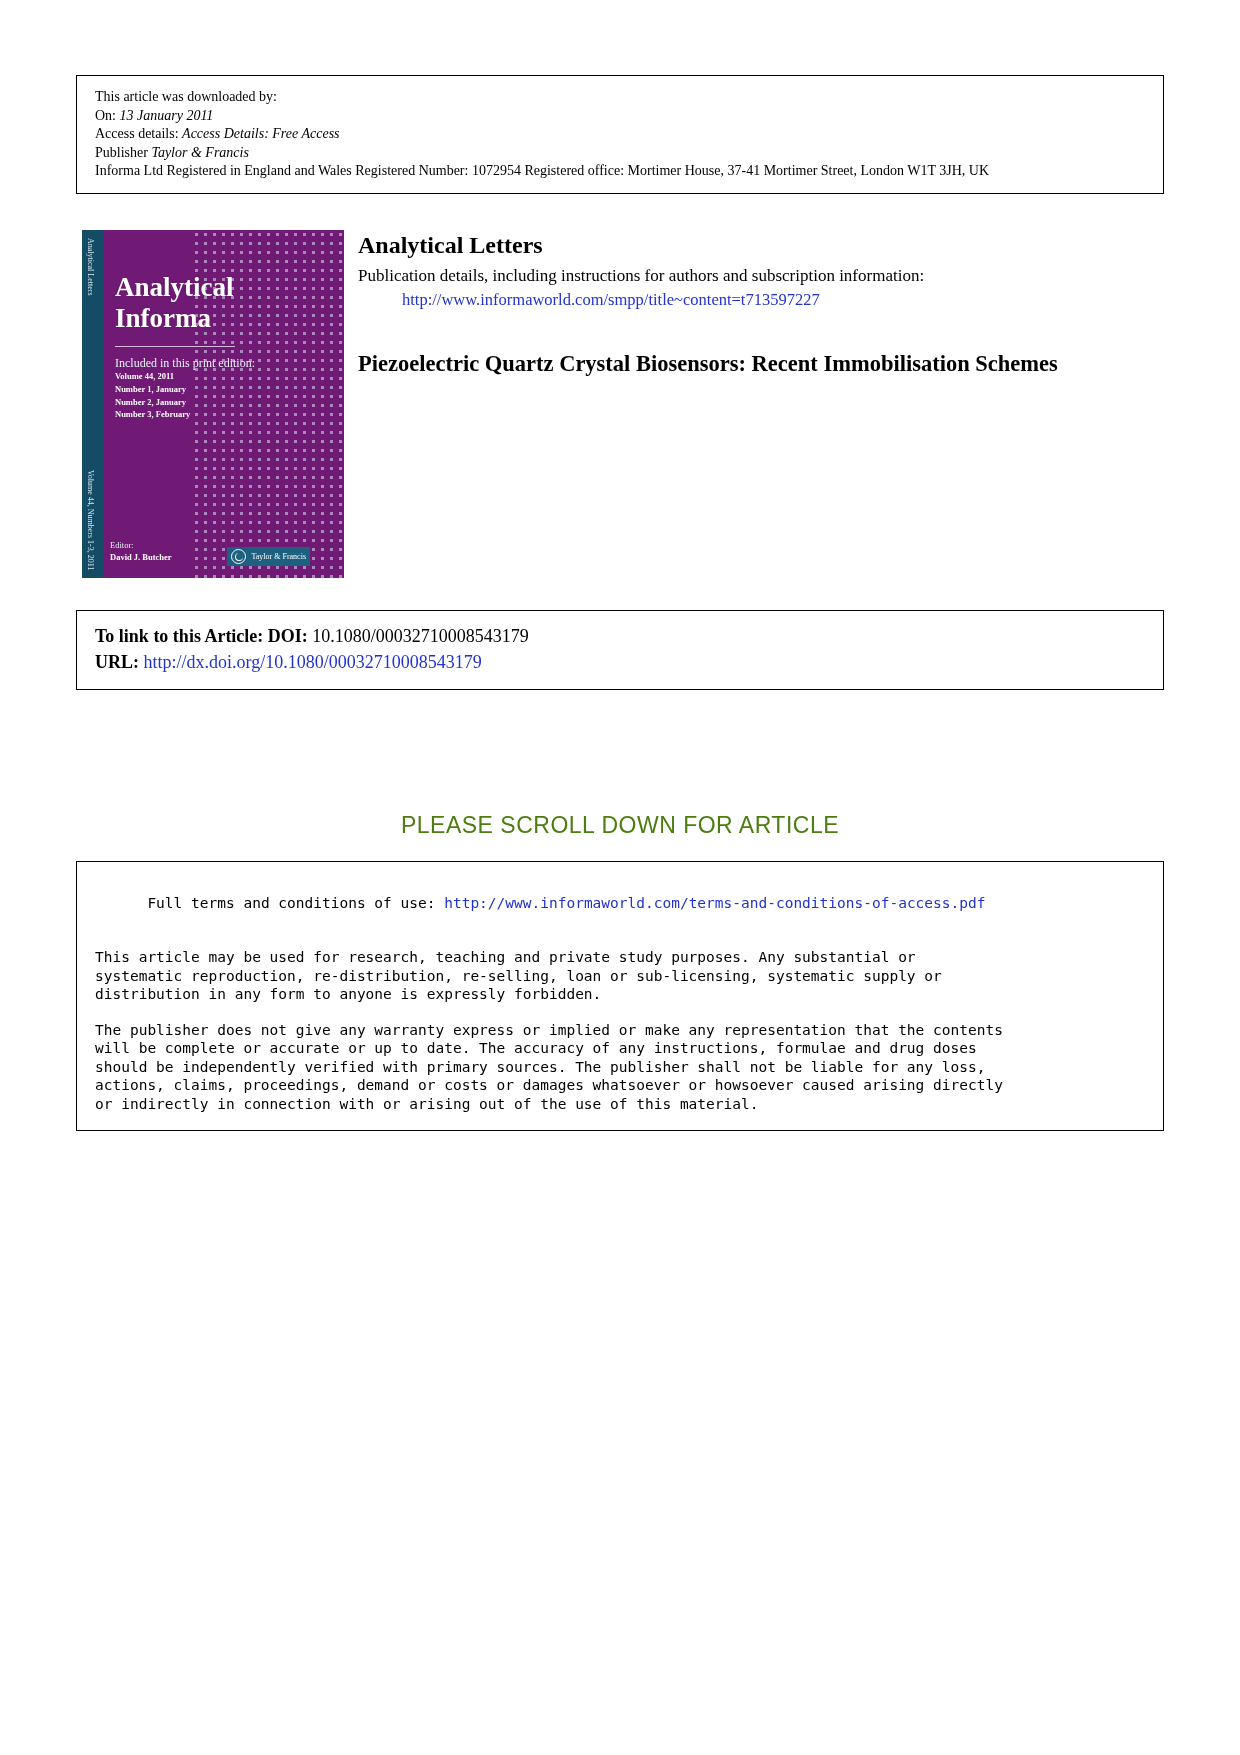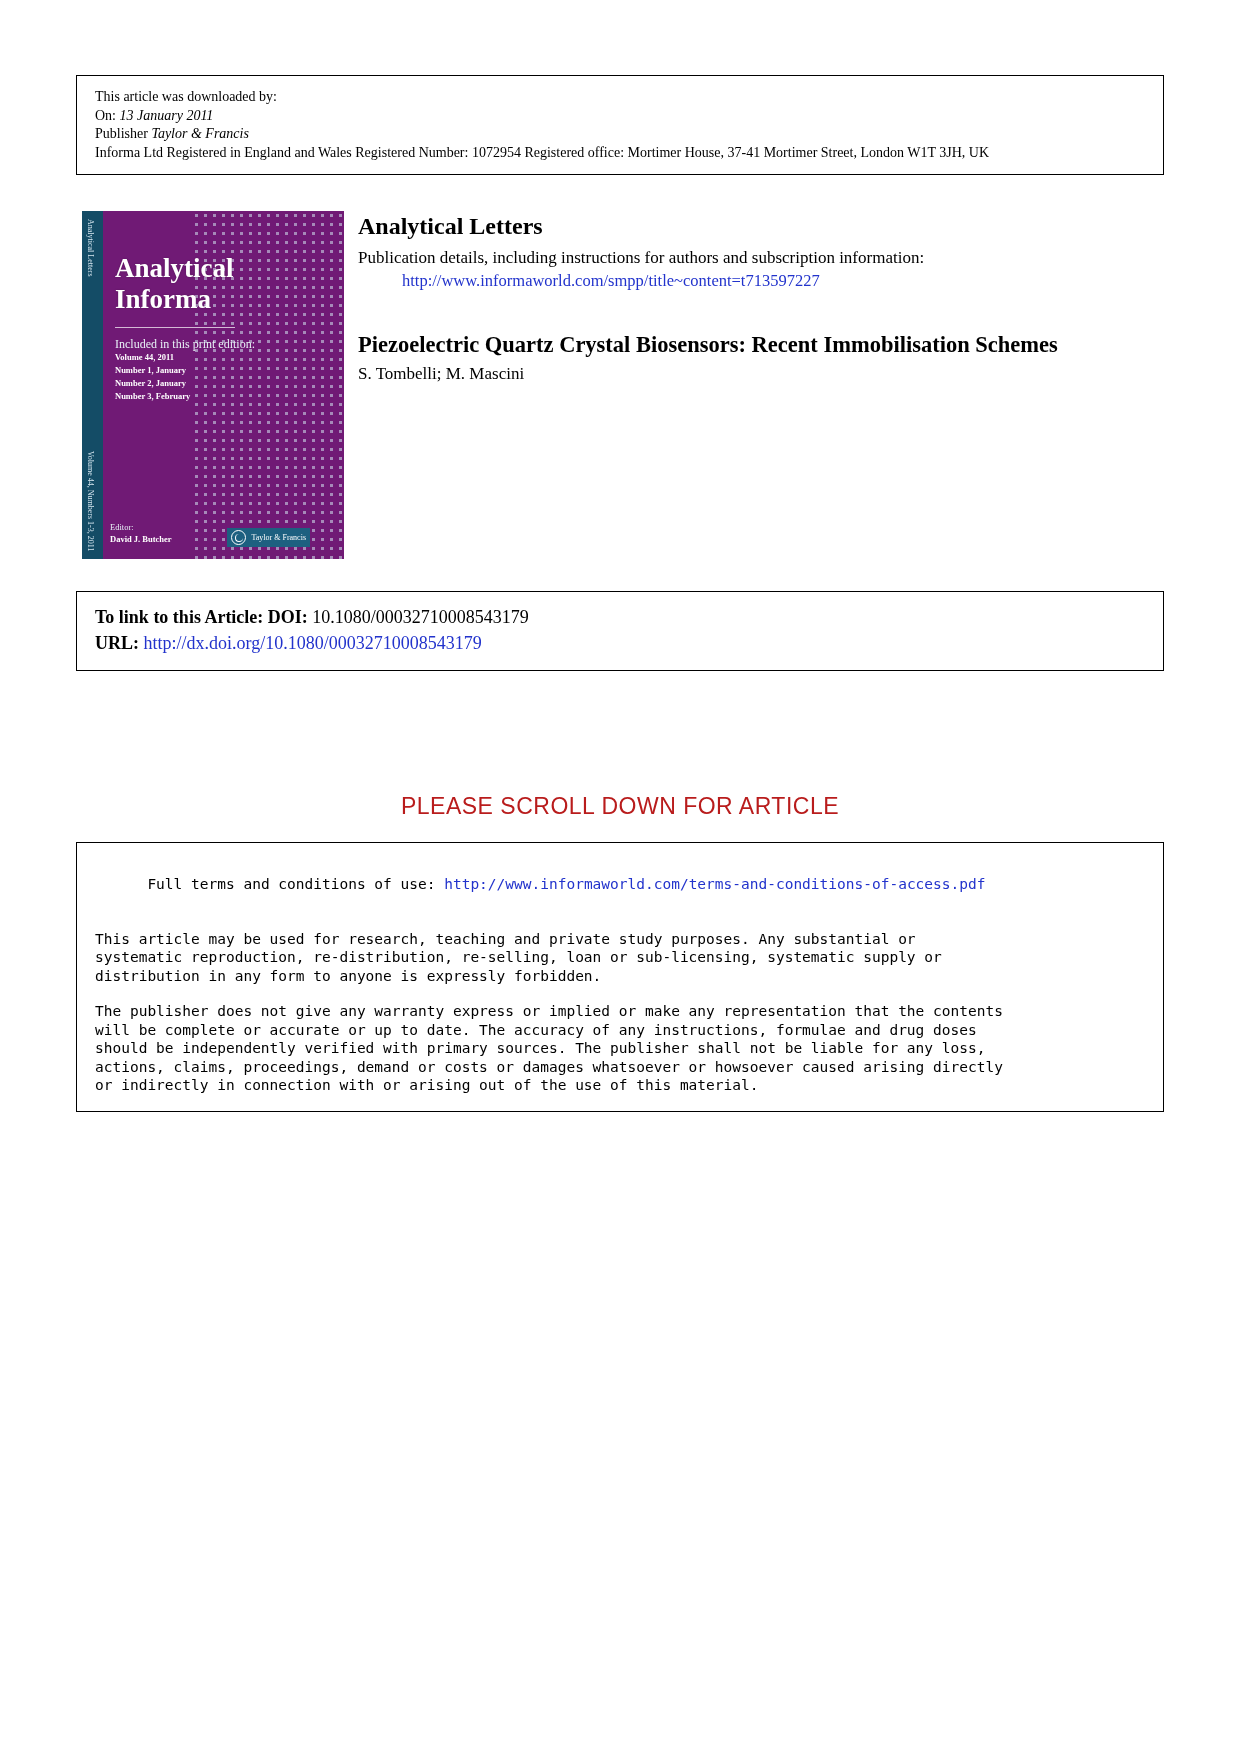--- a/index.html
+++ b/index.html
@@ -186,21 +186,21 @@
   .citation-box .bold { font-weight: bold; }
   .cite-line { margin-top: 2px; }
 
   
   .scroll-notice {
     margin-top: 122px;
     text-align: center;
     font-family: "Liberation Sans", sans-serif;
     font-size: 23px;
     letter-spacing: 0.5px;
-    color: #b91c1c;
+    color: #4d7c0f;
   }
 
   
   .terms-box {
     margin-top: 22px;
     font-family: "DejaVu Sans Mono", "Liberation Mono", monospace;
     font-size: 14.5px;
     line-height: 1.28;
     padding: 14px 24px 16px 18px;
   }
@@ -214,20 +214,23 @@
 <body>
 
 <div class="page">
 
   <div class="box top-box">
     <div>
       <span>This article was downloaded by:</span>
     </div>
     <div>
       <span>On: </span><span class="italic">13 January 2011</span>
+    </div>
+    <div>
+      <span>Access details: </span><span class="italic">Access Details: Free Access</span>
     </div>
     <div>
       <span>Publisher </span><span class="italic">Taylor &amp; Francis</span>
     </div>
     <div>Informa Ltd Registered in England and Wales Registered Number: 1072954 Registered office: Mortimer House, 37-41 Mortimer Street, London W1T 3JH, UK</div>
   </div>
 
   <div class="journal-section">
 
     <div class="cover">
@@ -257,21 +260,20 @@
       </div>
     </div>
 
     <div class="journal-info">
       <div class="journal-title">Analytical Letters</div>
       <div class="pub-details">Publication details, including instructions for authors and subscription information:</div>
       <div class="journal-url">
         <a class="link">http://www.informaworld.com/smpp/title~content=t713597227</a>
       </div>
       <div class="article-title">Piezoelectric Quartz Crystal Biosensors: Recent Immobilisation Schemes</div>
-      <div class="article-authors">S. Tombelli; M. Mascini</div>
     </div>
   </div>
 
   <div class="box citation-box">
     <div class="cite-line">
       <span class="bold">To link to this Article: DOI: </span><span>10.1080/00032710008543179</span>
     </div>
     <div class="cite-line">
       <span class="bold">URL: </span><a class="link">http://dx.doi.org/10.1080/00032710008543179</a>
     </div>

